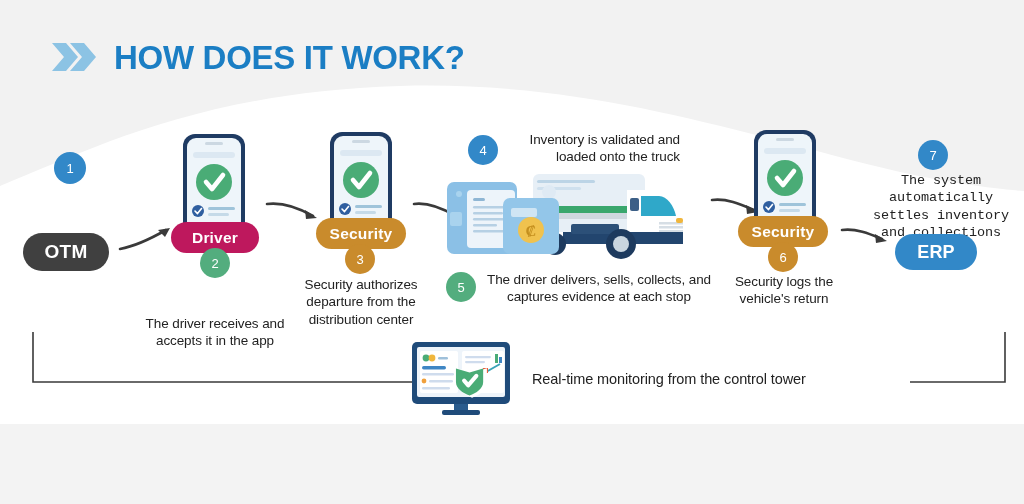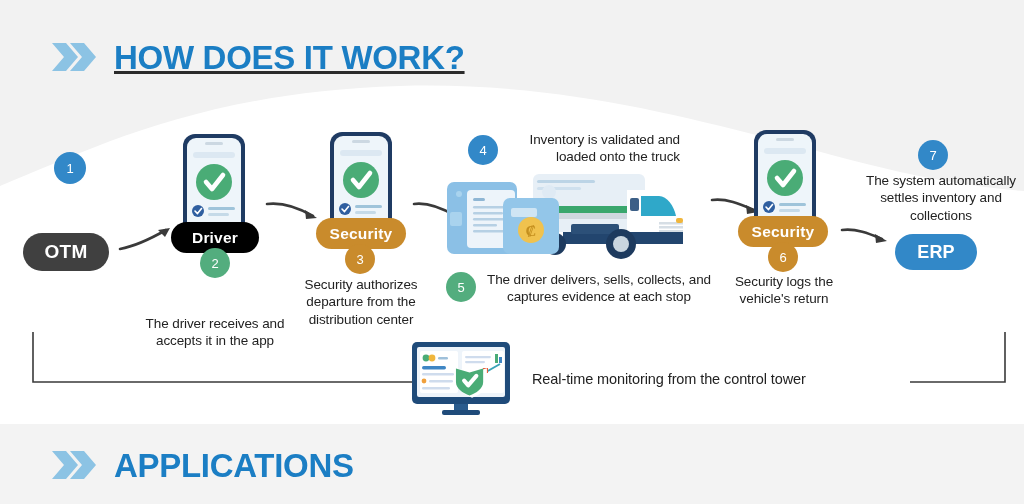--- a/index.html
+++ b/index.html
@@ -15,21 +15,21 @@
   .bg-base{position:absolute;left:0;top:0;width:1024px;height:504px;background:#f2f2f2;}
   .bg-wave{position:absolute;left:0;top:0;width:1024px;height:504px;}
 
   
   .section-head{position:absolute;display:flex;align-items:center;}
   .chev{width:48px;height:34px;flex:0 0 auto;margin-right:16px;}
   .sec-title{
     font-size:33px;font-weight:700;letter-spacing:-0.3px;
     color:#1b7ec4;white-space:nowrap;line-height:1;
   }
-  #head-how{left:50px;top:40px;text-decoration:underline;}
+  #head-how{left:50px;top:40px;}
   #head-apps{left:50px;top:448px;}
 
   
   .node{position:absolute;}
   .cap{
     position:absolute;text-align:center;font-size:13.5px;line-height:1.28;
     color:#222;letter-spacing:-0.1px;
   }
   .badge{
     position:absolute;border-radius:50%;display:flex;align-items:center;
@@ -91,21 +91,21 @@
     <rect x="12" y="20" width="42" height="6" rx="3" fill="#dce8f2"></rect>
     <circle cx="33" cy="50" r="18" fill="#4aac76"></circle>
     <path d="M25,50 L31,57 L42,43" stroke="#ffffff" stroke-width="4.6" fill="none" stroke-linecap="round" stroke-linejoin="round"></path>
     <circle cx="17" cy="79" r="6" fill="#2f5fa0"></circle>
     <path d="M14,79 L16.5,81.6 L20.5,76.5" stroke="#ffffff" stroke-width="1.6" fill="none" stroke-linecap="round" stroke-linejoin="round"></path>
     <rect x="27" y="75" width="27" height="3" rx="1.5" fill="#9fc4da"></rect>
     <rect x="27" y="81" width="21" height="3" rx="1.5" fill="#c5dae8"></rect>
     <rect x="11" y="92" width="44" height="11" rx="5.5" fill="#5fc0b4"></rect>
     <rect x="15" y="96" width="11" height="3" rx="1.5" fill="#ffffff"></rect>
   </svg>
-  <div class="pill" style="left:171px;top:222px;width:88px;height:31px;background:#000000;font-size:15.5px;">
+  <div class="pill" style="left:171px;top:222px;width:88px;height:31px;background:#be185d;font-size:15.5px;">
     <span>Driver</span>
   </div>
   <div class="badge" style="left:200px;top:248px;width:30px;height:30px;background:#53ad7e;">
     <span>2</span>
   </div>
   <div class="cap" style="left:140px;top:279px;width:150px;margin-top:36px;">
     <span>The driver receives and accepts it in the app</span>
   </div>
 
   <svg class="arrow" style="left:265px;top:196px;width:60px;height:34px;" viewBox="0 0 60 34">
@@ -229,21 +229,21 @@
   </div>
 
   <svg class="arrow" style="left:840px;top:222px;width:58px;height:28px;" viewBox="0 0 58 28">
     <path d="M2,8 C16,6 30,12 42,17" stroke="#3a3a3a" stroke-width="2.6" fill="none" stroke-linecap="round"></path>
     <path d="M47,19 L35,12 L36,21 Z" fill="#3a3a3a"></path>
   </svg>
 
   <div class="badge" style="left:918px;top:140px;width:30px;height:30px;background:#3288c8;">
     <span>7</span>
   </div>
-  <div class="cap" style="left:858px;top:172px;width:166px;">
+  <div class="cap" style="left:858px;top:172px;width:166px;font-family:Liberation Mono, monospace;">
     <span>The system automatically settles inventory and collections</span>
   </div>
   <div class="pill" style="left:895px;top:234px;width:82px;height:36px;background:#3288c8;font-size:18px;">
     <span>ERP</span>
   </div>
 
   <svg class="bracket" viewBox="0 0 978 56" preserveAspectRatio="none">
     <path d="M3,2 L3,52 L388,52" stroke="#3a3a3a" stroke-width="1.6" fill="none"></path>
     <path d="M880,52 L975,52 L975,2" stroke="#3a3a3a" stroke-width="1.6" fill="none"></path>
   </svg>
@@ -275,21 +275,14 @@
 
     <path d="M92,36 L112,30 L112,50 C112,60 102,66 92,70 C82,66 72,60 72,50 L72,30 Z" transform="translate(6,4) scale(0.74)" fill="#ffffff"></path>
     <path d="M92,36 L112,30 L112,50 C112,60 102,66 92,70 C82,66 72,60 72,50 L72,30 Z" transform="translate(9,6) scale(0.68)" fill="#4aac76"></path>
     <path d="M84,48 L90,55 L102,41" transform="translate(9,6) scale(0.68)" stroke="#ffffff" stroke-width="6" fill="none" stroke-linecap="round" stroke-linejoin="round"></path>
   </svg>
 
   <div class="ctrl-label">
     <span>Real-time monitoring from the control tower</span>
   </div>
 
-  <div class="section-head" id="head-apps">
-    <svg class="chev" viewBox="0 0 48 34">
-      <path d="M2,3 L16,3 L28,17 L16,31 L2,31 L14,17 Z" fill="#8cc3e4"></path>
-      <path d="M20,3 L34,3 L46,17 L34,31 L20,31 L32,17 Z" fill="#8cc3e4"></path>
-    </svg>
-    <div class="sec-title">APPLICATIONS</div>
-  </div>
 
 </div>
 
 </body></html>

